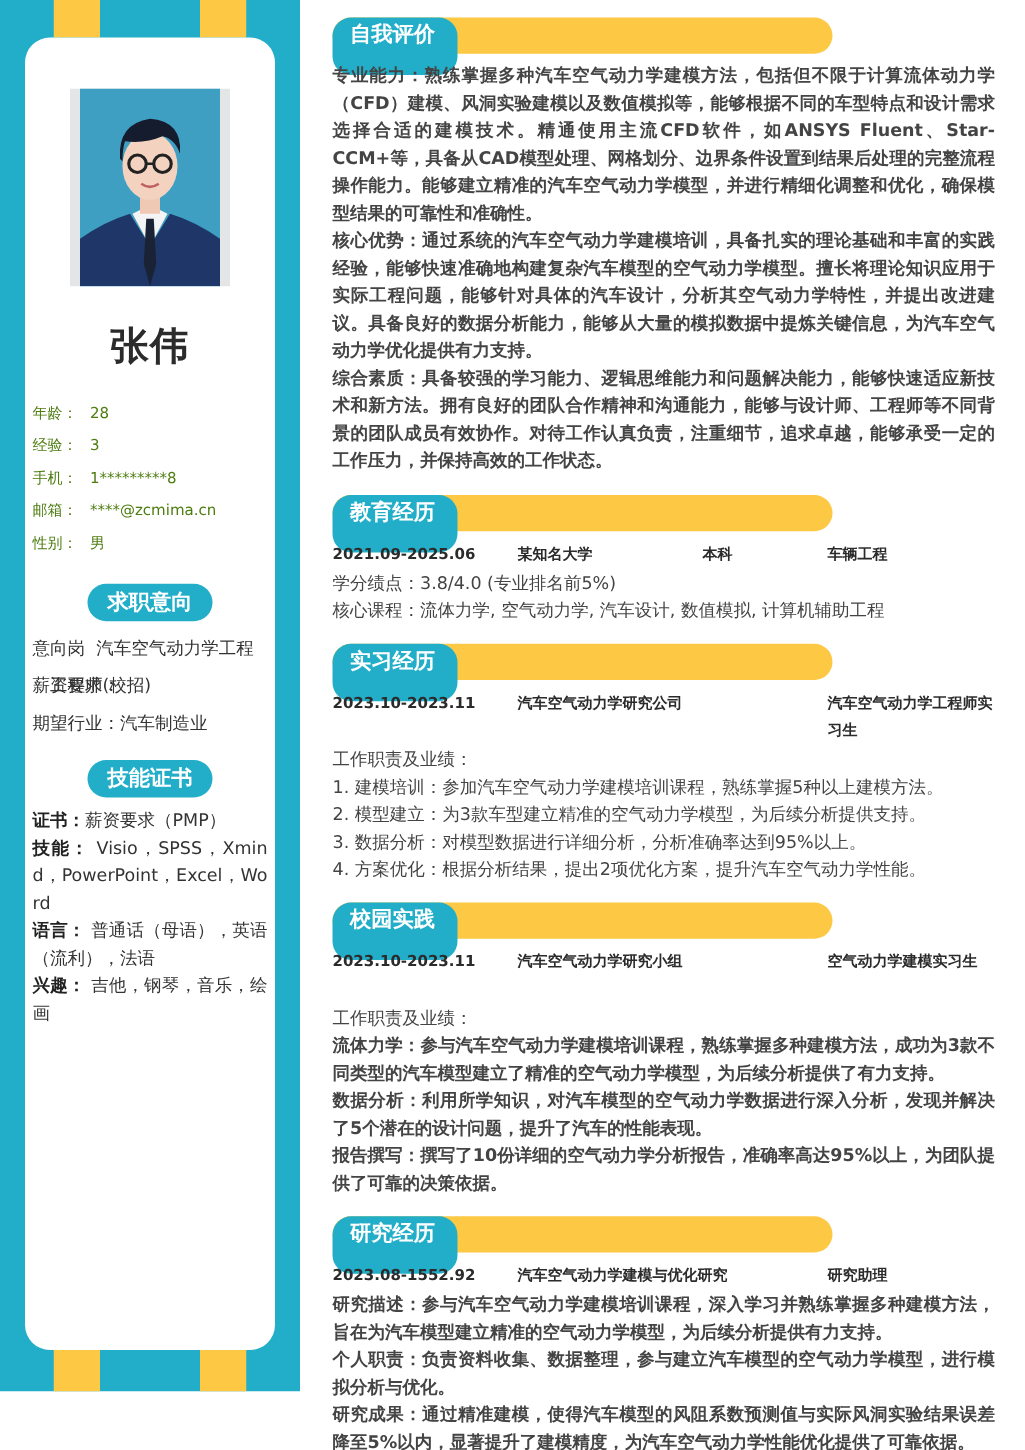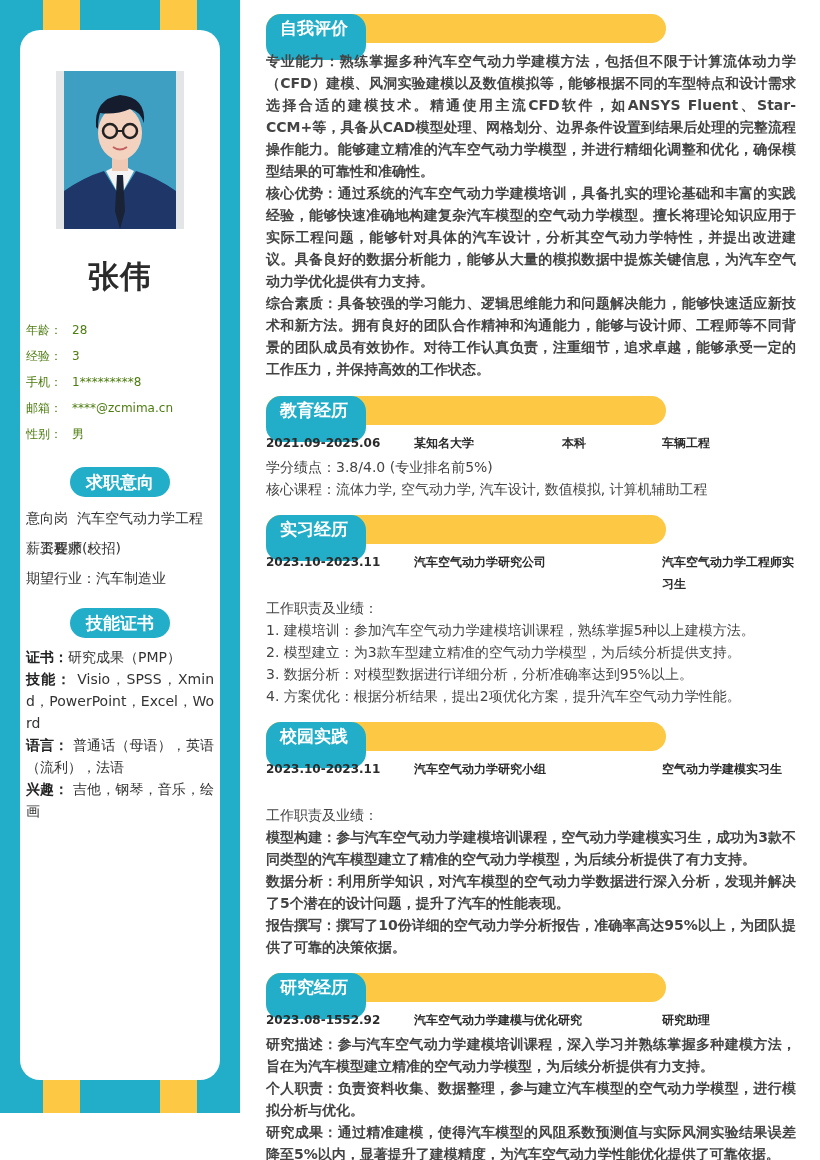--- a/index.html
+++ b/index.html
@@ -74,21 +74,21 @@
   <span>意向岗</span>&nbsp;&nbsp;<span>汽车空气动力学工程</span>
 </div>
 <div class="side-line" style="top:540px;width:140px;height:20px;">
   <span class="overlap">薪资要求：</span>
   <span class="overlap" style="left:14px;">工程师(校招)</span>
 </div>
 <div class="side-line" style="top:570px;">期望行业：汽车制造业</div>
 
 <div class="side-pill" style="top:608px;">技能证书</div>
 <div class="skills">
-  <div><b>证书：</b><span>研究成果（PMP）</span></div>
+  <div><b>证书：</b><span>薪资要求（PMP）</span></div>
   <div><b>技能：</b><span> Visio，SPSS，Xmind，PowerPoint，Excel，Word</span></div>
   <div><b>语言：</b><span> 普通话（母语），英语（流利），法语</span></div>
   <div><b>兴趣：</b><span> 吉他，钢琴，音乐，绘画</span></div>
 </div>
 
 <div class="sec-head" style="top:14px;">
   <div class="pill">自我评价</div>
 </div>
 <div class="para" style="top:50px;">
   <div>专业能力：熟练掌握多种汽车空气动力学建模方法，包括但不限于计算流体动力学（CFD）建模、风洞实验建模以及数值模拟等，能够根据不同的车型特点和设计需求选择合适的建模技术。精通使用主流CFD软件，如ANSYS Fluent、Star-CCM+等，具备从CAD模型处理、网格划分、边界条件设置到结果后处理的完整流程操作能力。能够建立精准的汽车空气动力学模型，并进行精细化调整和优化，确保模型结果的可靠性和准确性。</div>
@@ -125,21 +125,21 @@
 <div class="sec-head" style="top:722px;">
   <div class="pill">校园实践</div>
 </div>
 <div class="row" style="top:758px;height:44px;">
   <span style="left:0;">2023.10-2023.11</span>
   <span style="left:148px;">汽车空气动力学研究小组</span>
   <span style="left:396px;width:134px;white-space:normal;">空气动力学建模实习生</span>
 </div>
 <div class="line" style="top:804px;">工作职责及业绩：</div>
 <div class="para" style="top:826px;">
-  <div>模型构建：参与汽车空气动力学建模培训课程，空气动力学建模实习生，成功为3款不同类型的汽车模型建立了精准的空气动力学模型，为后续分析提供了有力支持。</div>
+  <div>流体力学：参与汽车空气动力学建模培训课程，熟练掌握多种建模方法，成功为3款不同类型的汽车模型建立了精准的空气动力学模型，为后续分析提供了有力支持。</div>
   <div>数据分析：利用所学知识，对汽车模型的空气动力学数据进行深入分析，发现并解决了5个潜在的设计问题，提升了汽车的性能表现。</div>
   <div>报告撰写：撰写了10份详细的空气动力学分析报告，准确率高达95%以上，为团队提供了可靠的决策依据。</div>
 </div>
 
 <div class="sec-head" style="top:973px;">
   <div class="pill">研究经历</div>
 </div>
 <div class="row" style="top:1009px;height:22px;">
   <span style="left:0;">2023.08-1552.92</span>
   <span style="left:148px;">汽车空气动力学建模与优化研究</span>

